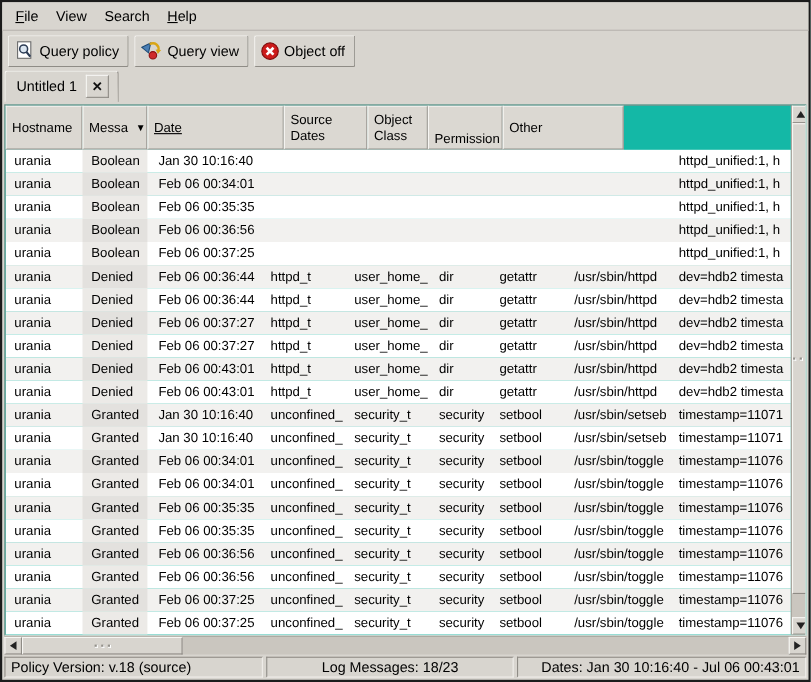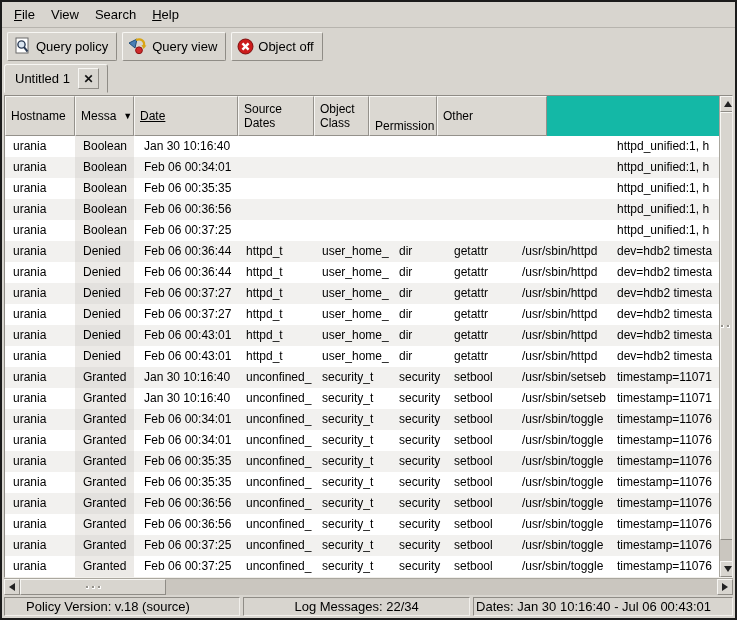--- a/index.html
+++ b/index.html
@@ -78,21 +78,21 @@
   .grip.v { flex-direction:row; }
   .grip i { width:3px; height:3px; background:#94918b; border-right:1px solid #fff; border-bottom:1px solid #fff; }
   .tri-up    { width:0; height:0; border-left:4px solid transparent; border-right:4px solid transparent; border-bottom:6px solid #222; }
   .tri-down  { width:0; height:0; border-left:4px solid transparent; border-right:4px solid transparent; border-top:6px solid #222; }
   .tri-left  { width:0; height:0; border-top:4px solid transparent; border-bottom:4px solid transparent; border-right:6px solid #222; }
   .tri-right { width:0; height:0; border-top:4px solid transparent; border-bottom:4px solid transparent; border-left:6px solid #222; }
   
   .statusbar { flex:1; display:flex; gap:3px; padding:2px 2px 2px 2px; align-items:stretch; }
   .status-panel {
     border:1px solid; border-color:#8f8c86 #f1efeb #f1efeb #8f8c86; background:#d8d5cf;
-    font-size:13px; color:#000; display:flex; align-items:center; padding:0 21px; white-space:nowrap; overflow:hidden;
+    font-size:13px; color:#000; display:flex; align-items:center; padding:0 5px; white-space:nowrap; overflow:hidden;
   }
   .sp-left { flex:1.05; }
   .sp-mid  { flex:1.0; justify-content:center; }
   .sp-right{ flex:1.18; justify-content:flex-end; }
 </style>
 </head>
 <body>
 
 <div class="window">
 
@@ -143,21 +143,21 @@
   <div class="table-frame">
     <div class="table-cols">
       <div class="header-row" id="header-row">
           <div class="hcell" style="width: 70px;">
             <span>Hostname</span>
           </div>
           <div class="hcell" style="width: 59px;">
             <span>Messa</span>
             <span class="sort-arrow">▼</span>
           </div>
-          <div class="hcell" style="width: 104px; text-decoration: underline;">
+          <div class="hcell" style="width: 124px; text-decoration: underline;">
             <span>Date</span>
           </div>
           <div class="hcell" style="width: 76px;">
             <span>Source Dates</span>
           </div>
           <div class="hcell" style="width: 55px;">
             <span>Object Class</span>
           </div>
           <div class="hcell" style="width: 68px; align-items: flex-end;">
             <span>Permission</span>
@@ -430,17 +430,17 @@
         </div>
     </div>
     <div class="htrack"></div>
     <div class="sbtn">
         <div class="tri-right"></div>
       </div>
   </div>
 
   <div class="statusbar">
     <div class="status-panel sp-left">Policy Version: v.18 (source)</div>
-    <div class="status-panel sp-mid">Log Messages: 22/34</div>
+    <div class="status-panel sp-mid">Log Messages: 18/23</div>
     <div class="status-panel sp-right">Dates: Jan 30 10:16:40 - Jul 06 00:43:01</div>
   </div>
 
 </div>
 
 </body></html>

